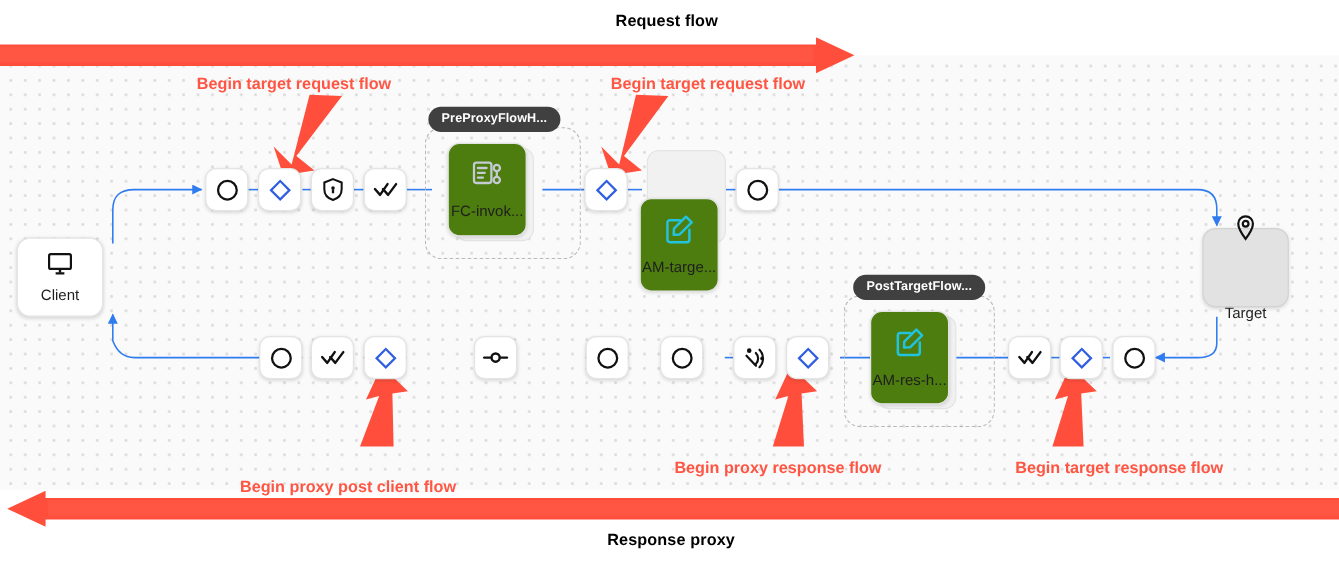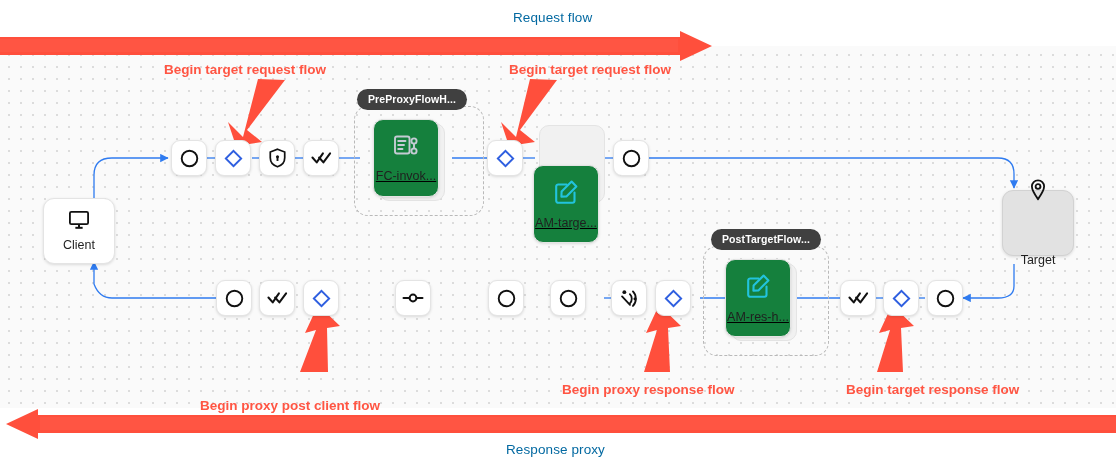--- a/index.html
+++ b/index.html
@@ -21,23 +21,23 @@
   }
 
   
   .banner { position:absolute; left:0; width:1116px; height:30px; }
   #request-banner { top:31px; }
   #response-banner { top:409px; }
   .banner svg { display:block; }
 
   .banner-label {
     position:absolute;
-    color:#0369a1;
+    color:#000000;
     font-size:13.5px;
-    font-weight:normal;
+    font-weight:bold;
     letter-spacing:.1px;
     white-space:nowrap;
   }
   #request-flow-label { left:513px; top:10px; }
   #response-flow-label { left:506px; top:442px; }
 
   
   .annotation {
     position:absolute;
     color:#ff5543;
@@ -70,21 +70,21 @@
 
   .node.endpoint {
     width:72px; height:66px; border-radius:11px;
     gap:4px;
   }
   .node.endpoint .lbl { font-size:12.5px; color:#1f1f1f; }
   .node.endpoint.target { background:#e2e2e2; border-color:#d2d2d2; }
 
   .node.policy {
     width:66px; height:78px; border-radius:10px;
-    gap:7px; background:#15803d;text-decoration:underline;
+    gap:7px; background:#4d7c0f;
   }
   .node.policy .lbl { font-size:12.5px; color:#1f1f1f; white-space:nowrap; }
   .policy-stack {
     position:absolute;
     width:66px; height:78px; border-radius:10px;
     background:#f1f1f1; border:1px solid #e4e4e4;
   }
 
   .flow-group {
     position:absolute;
@@ -183,21 +183,21 @@
 <div class="annotation" id="ann-post-client">Begin proxy post client flow</div>
 <div class="annotation" id="ann-proxy-res">Begin proxy response flow</div>
 <div class="annotation" id="ann-target-res">Begin target response flow</div>
 
 <div class="flow-group" style="left:354px; top:106px; width:130px; height:110px;"></div>
 <div class="flow-chip" style="left:357px; top:89px;">PreProxyFlowH...</div>
 
 <div class="flow-group" style="left:703px; top:246px; width:126px; height:110px;"></div>
 <div class="flow-chip" style="left:711px; top:229px;">PostTargetFlow...</div>
 
-<div class="node endpoint" style="left:43px; top:198px;">
+<div class="node endpoint" style="left:14px; top:198px;">
   <span>
     <svg width="22" height="20" viewBox="0 0 24 22" fill="none" stroke="#111" stroke-width="2">
       <rect x="2" y="2" width="20" height="13.5" rx="1.6"></rect>
       <line x1="12" y1="15.5" x2="12" y2="19" stroke-width="2.2"></line>
       <line x1="8" y1="19.6" x2="16" y2="19.6" stroke-width="2.2"></line>
     </svg>
   </span>
   <span class="lbl">Client</span>
 </div>
 

